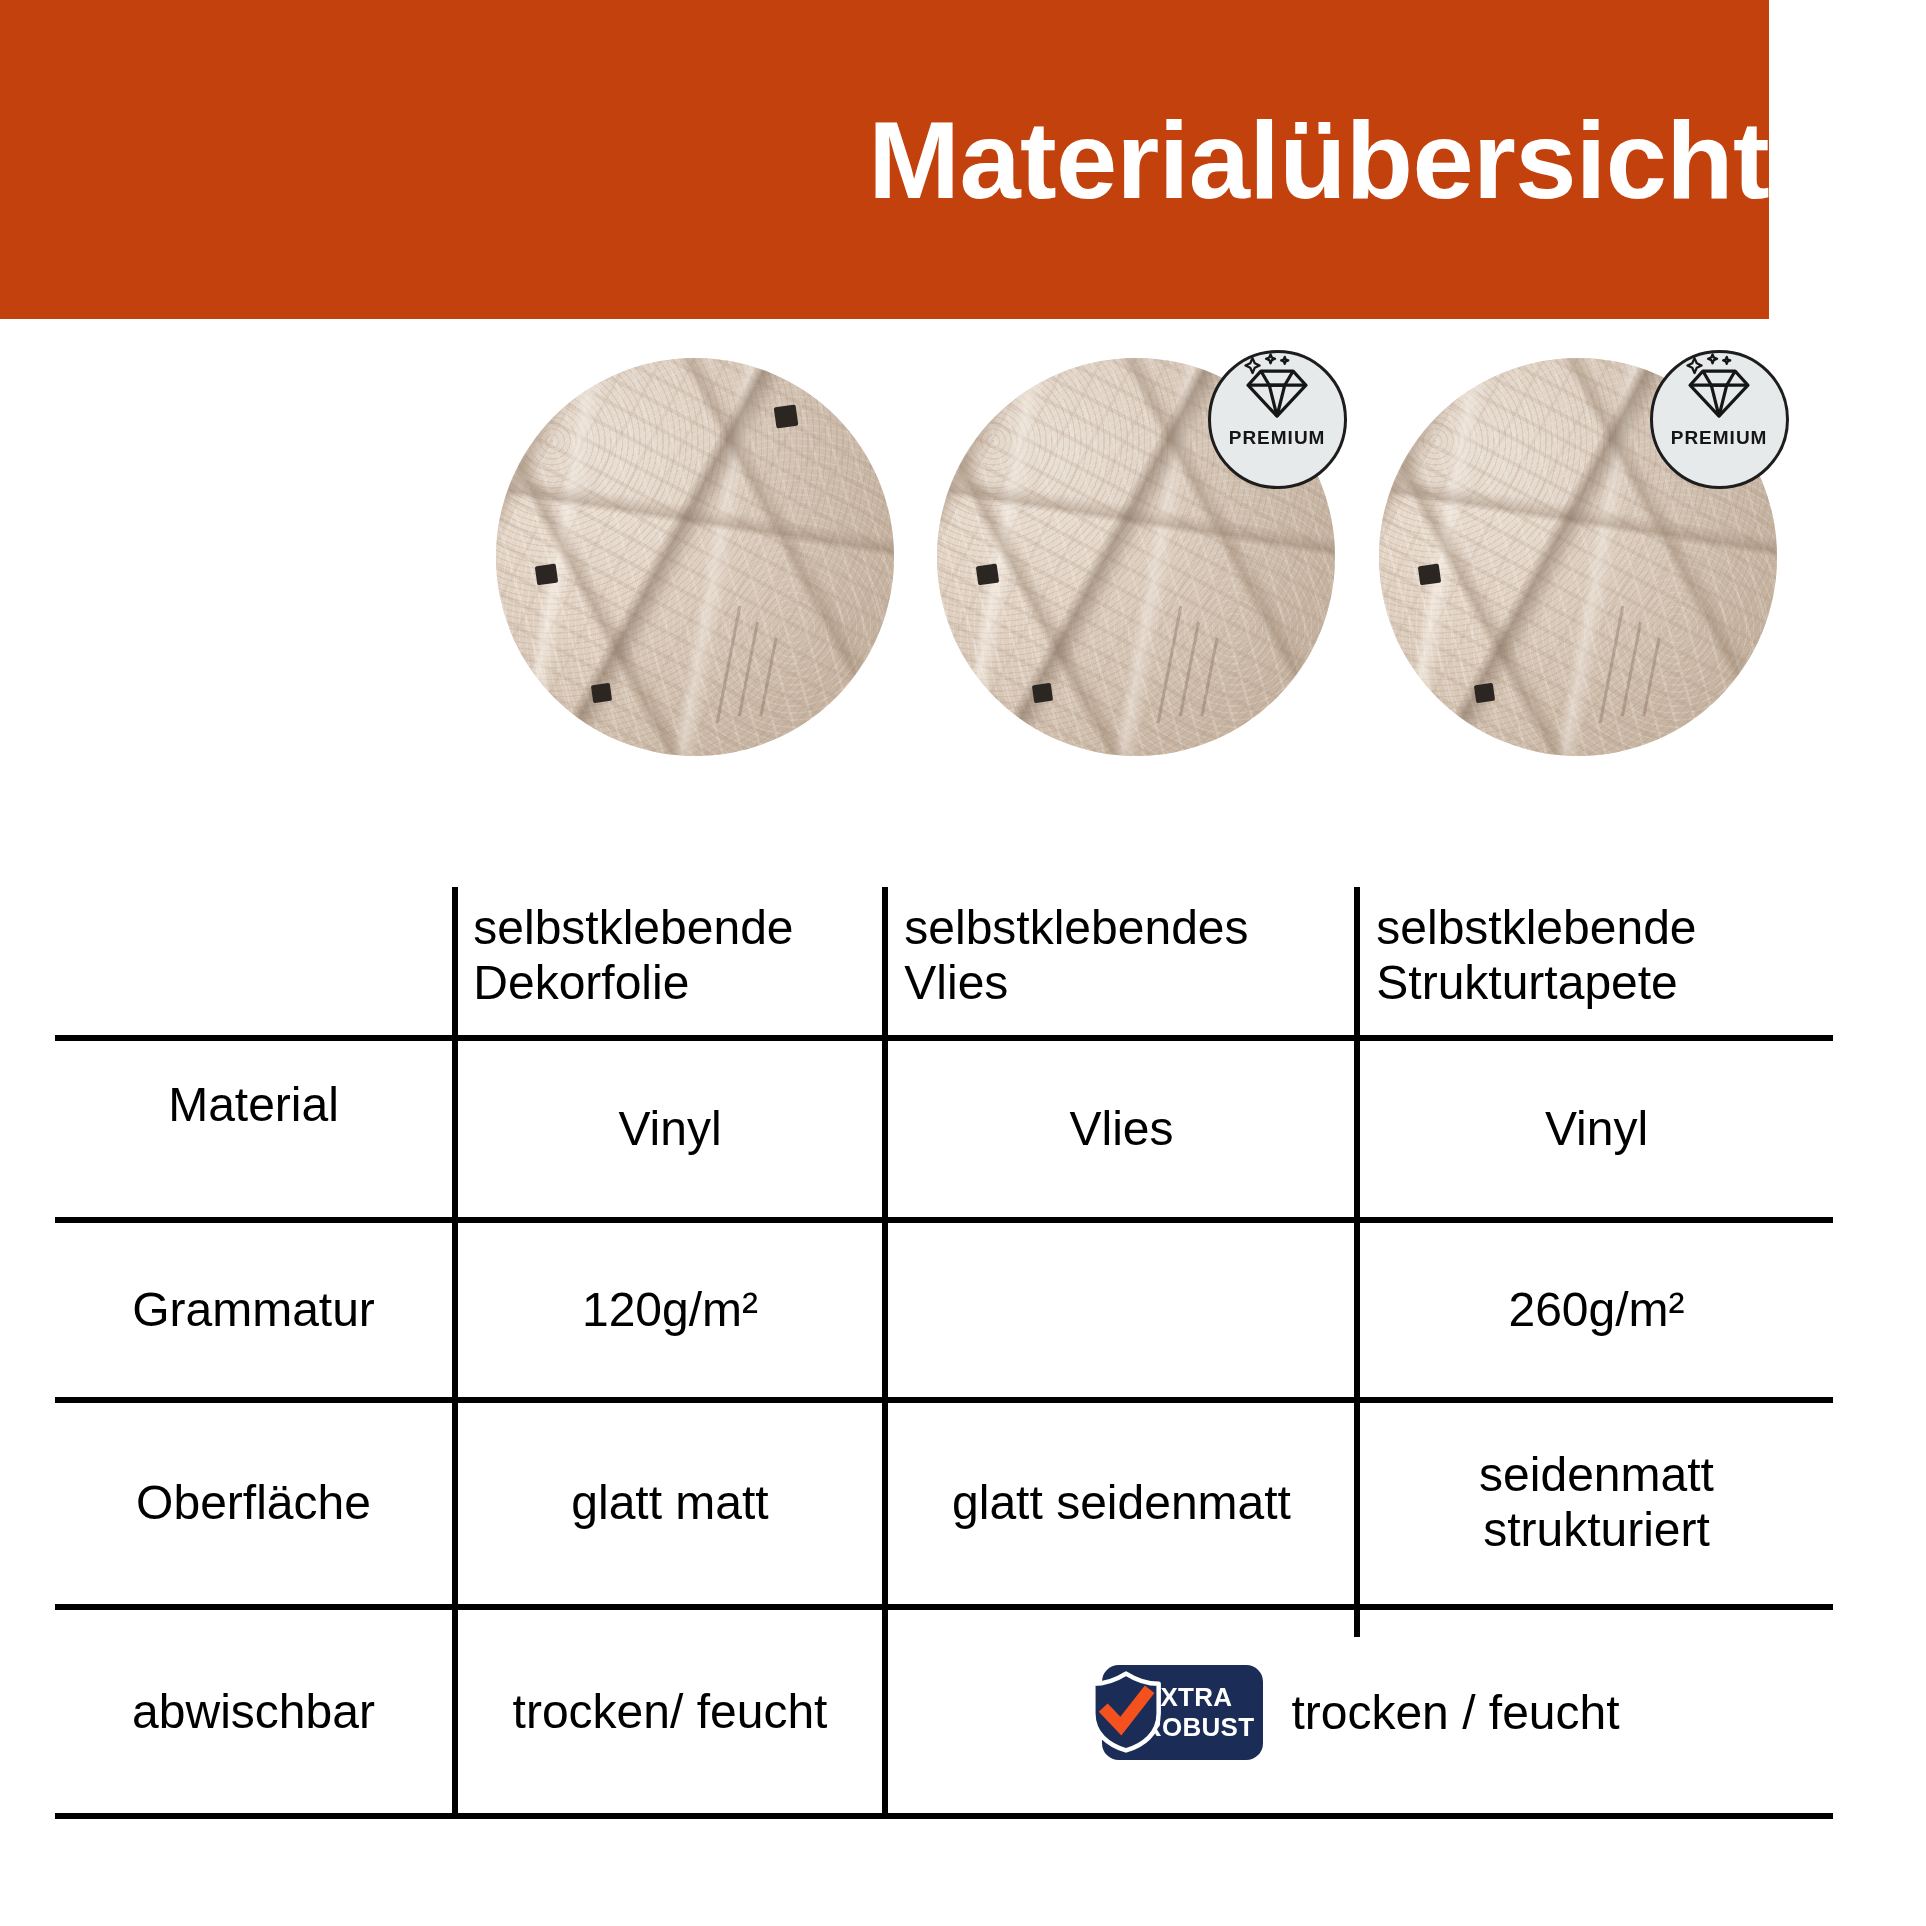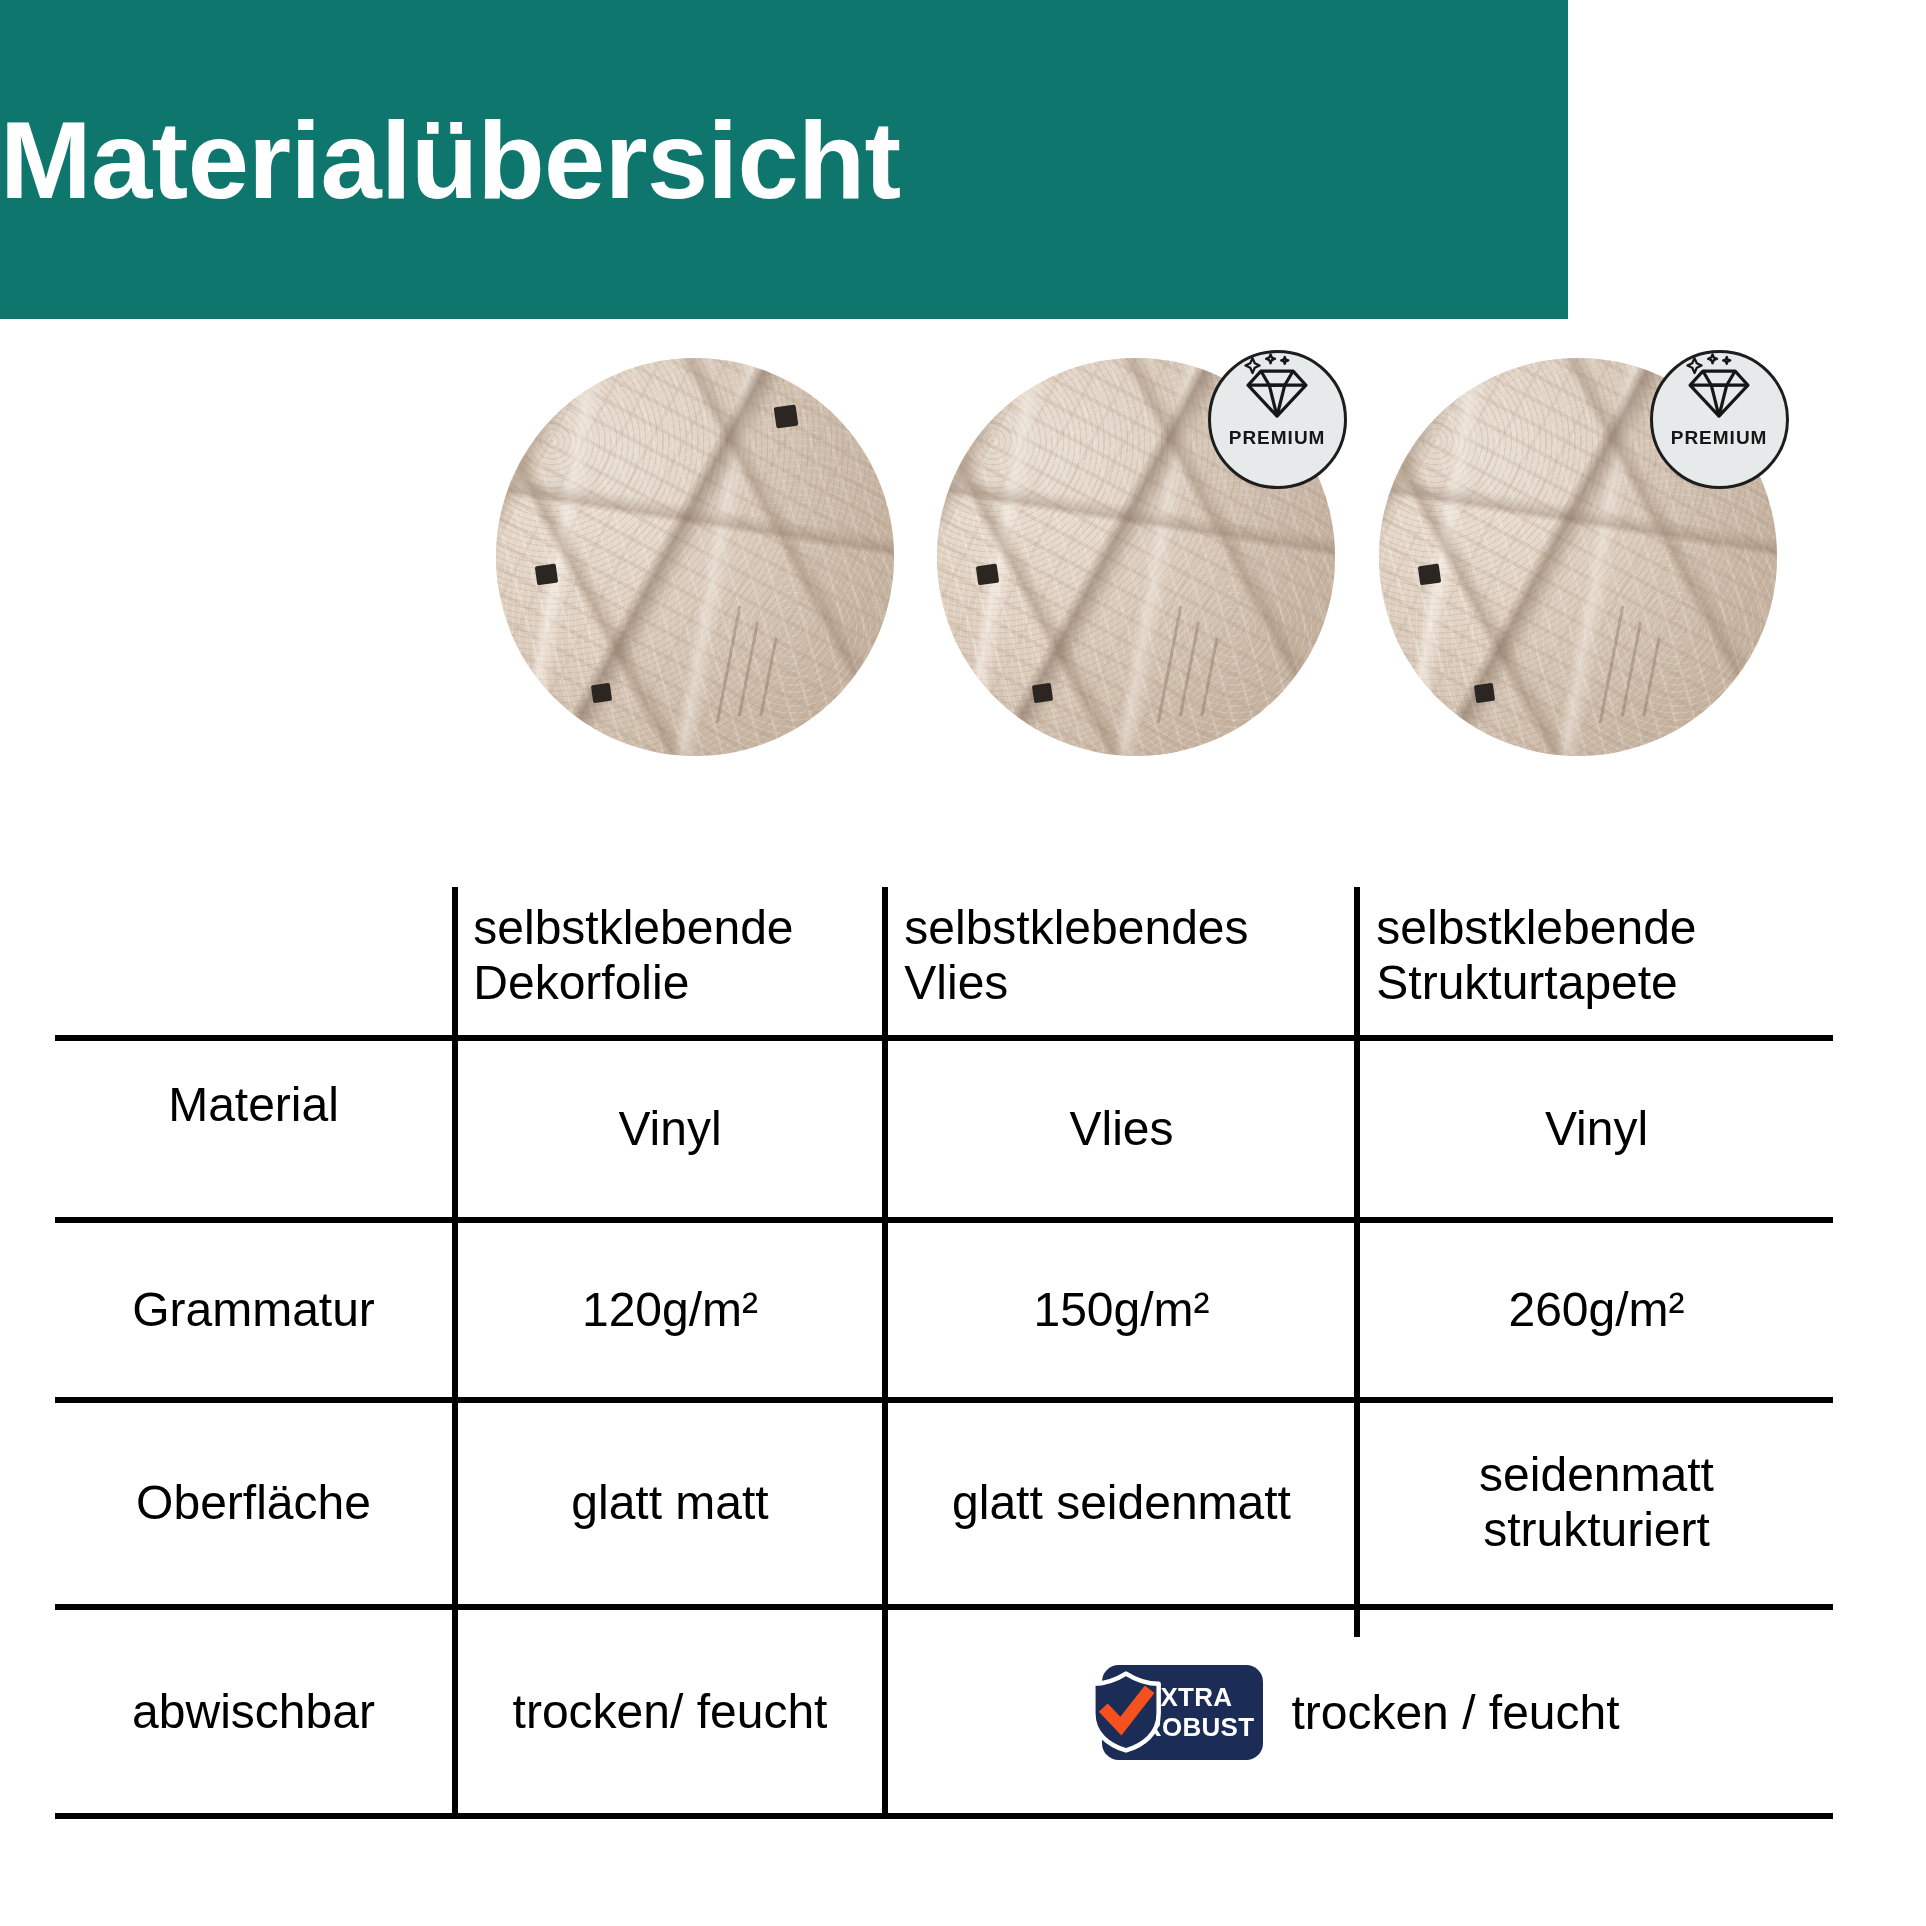--- a/index.html
+++ b/index.html
@@ -6,23 +6,23 @@
   html,body { width:1926px; height:1926px; }
   body {
     font-family:"Liberation Sans","DejaVu Sans",sans-serif;
     background:#ffffff;
     overflow:hidden;
   }
   #page { position:relative; width:1926px; height:1926px; background:#fff; }
 
   
   .header {
-    position:absolute; left:0; top:0; width:1568px; height:319px;
-    background:#0f766e;
-    display:flex; align-items:center; justify-content:flex-start;
+    position:absolute; left:0; top:0; width:1769px; height:319px;
+    background:#c2410c;
+    display:flex; align-items:center; justify-content:flex-end;
   }
   .header-title {
     color:#ffffff; font-size:110px; font-weight:700;
     letter-spacing:-0.6px; line-height:1;
     font-family:"Liberation Sans","DejaVu Sans",sans-serif;
   }
 
   
   .image-strip {
     position:absolute; left:0; top:319px; width:1926px; height:475px;
@@ -247,21 +247,20 @@
       <div class="txt">selbstklebende Strukturtapete</div>
     </div>
 
     <div class="cell rowlabel" style="left:0px;    top:187px; width:397px; height:128px;">Material</div>
     <div class="cell" style="left:403px;  top:187px; width:424px; height:176px;">Vinyl</div>
     <div class="cell" style="left:833px; top:187px; width:467px; height:176px;">Vlies</div>
     <div class="cell" style="left:1305px; top:187px; width:473px; height:176px;">Vinyl</div>
 
     <div class="cell rowlabel" style="left:0px;    top:369px; width:397px; height:174px;">Grammatur</div>
     <div class="cell" style="left:403px;  top:369px; width:424px; height:174px;">120g/m²</div>
-    <div class="cell" style="left:833px; top:369px; width:467px; height:174px;">150g/m²</div>
     <div class="cell" style="left:1305px; top:369px; width:473px; height:174px;">260g/m²</div>
 
     <div class="cell rowlabel" style="left:0px;    top:548px; width:397px; height:202px;">Oberfläche</div>
     <div class="cell" style="left:403px;  top:548px; width:424px; height:202px;">glatt matt</div>
     <div class="cell" style="left:833px; top:548px; width:467px; height:202px;">glatt seidenmatt</div>
     <div class="cell" style="left:1305px; top:548px; width:473px; height:202px;">seidenmatt strukturiert</div>
 
     <div class="cell rowlabel" style="left:0px;    top:756px; width:397px; height:204px;">abwischbar</div>
     <div class="cell" style="left:403px;  top:756px; width:424px; height:204px;">trocken/ feucht</div>
 

